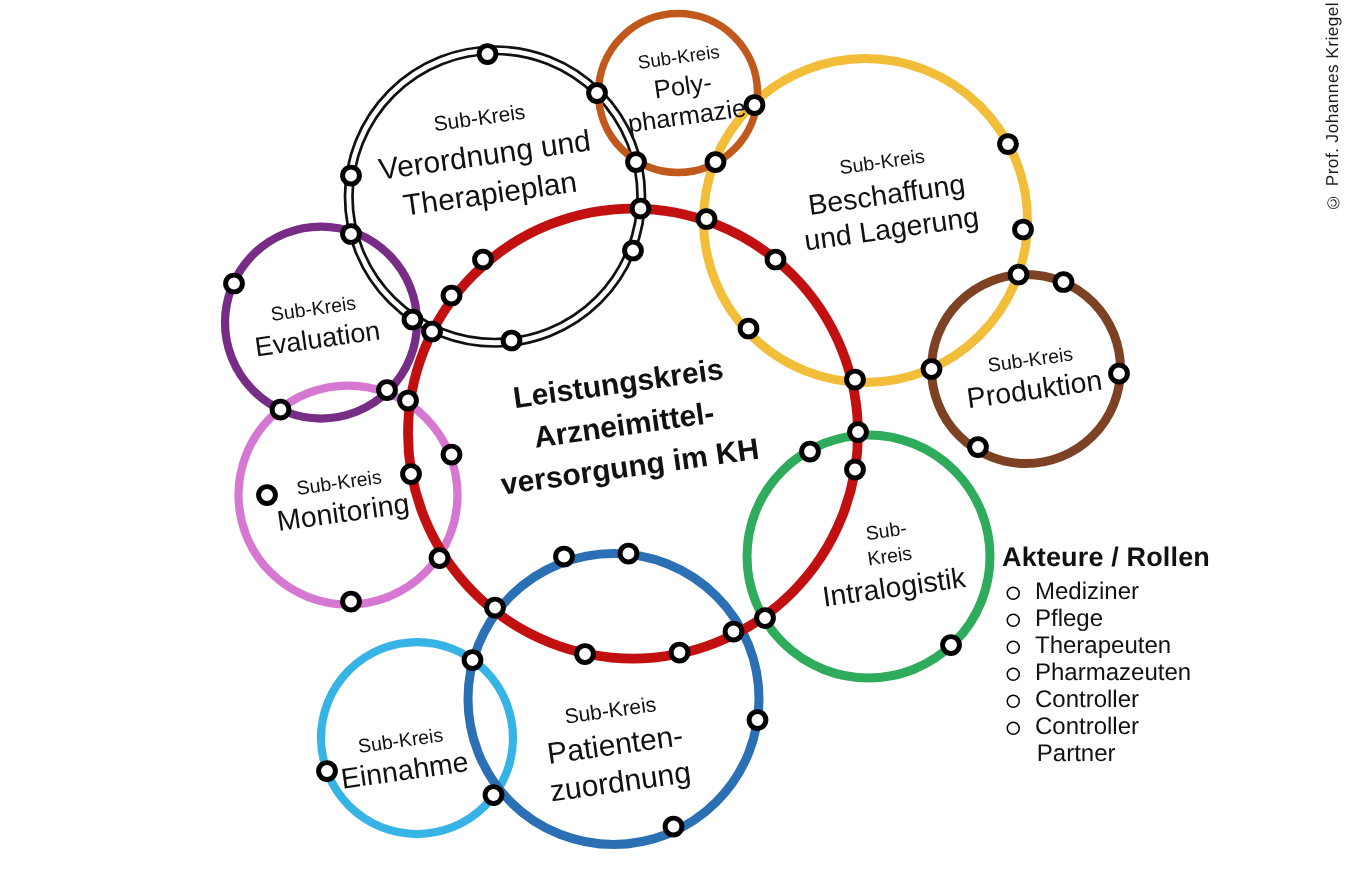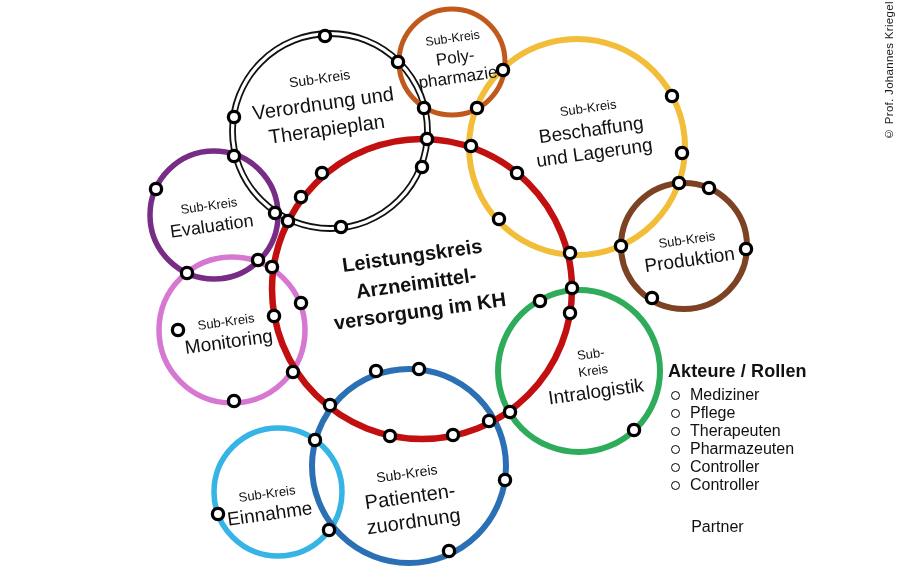--- a/index.html
+++ b/index.html
@@ -9,21 +9,21 @@
   }
   svg{position:absolute;left:0;top:0;}
   svg text{fill:#111111;font-family:"Liberation Sans",sans-serif;}
   .legend{position:absolute;left:668px;top:361px;color:#111;}
   .legend-title{font-weight:bold;font-size:18px;margin:0 0 4px 0;letter-spacing:.1px;}
   .legend-row{display:flex;align-items:center;height:18px;font-size:16px;}
   .legend-row .bullet{
     width:7px;height:7px;border:1.6px solid #000;border-radius:50%;
     margin:0 10px 0 3px;flex:0 0 auto;background:#fff;
   }
-  .legend-row.no-bullet{padding-left:23.2px;margin-top:24px;}
+  .legend-row.no-bullet{padding-left:23.2px;}
   .copyright{
     position:absolute;top:8px;right:5px;height:132px;
     writing-mode:vertical-rl;transform:rotate(180deg);
     font-size:11.5px;color:#1c1c1c;letter-spacing:.3px;white-space:nowrap;
   }
 </style>
 </head>
 <body>
 
 <div class="stage">

